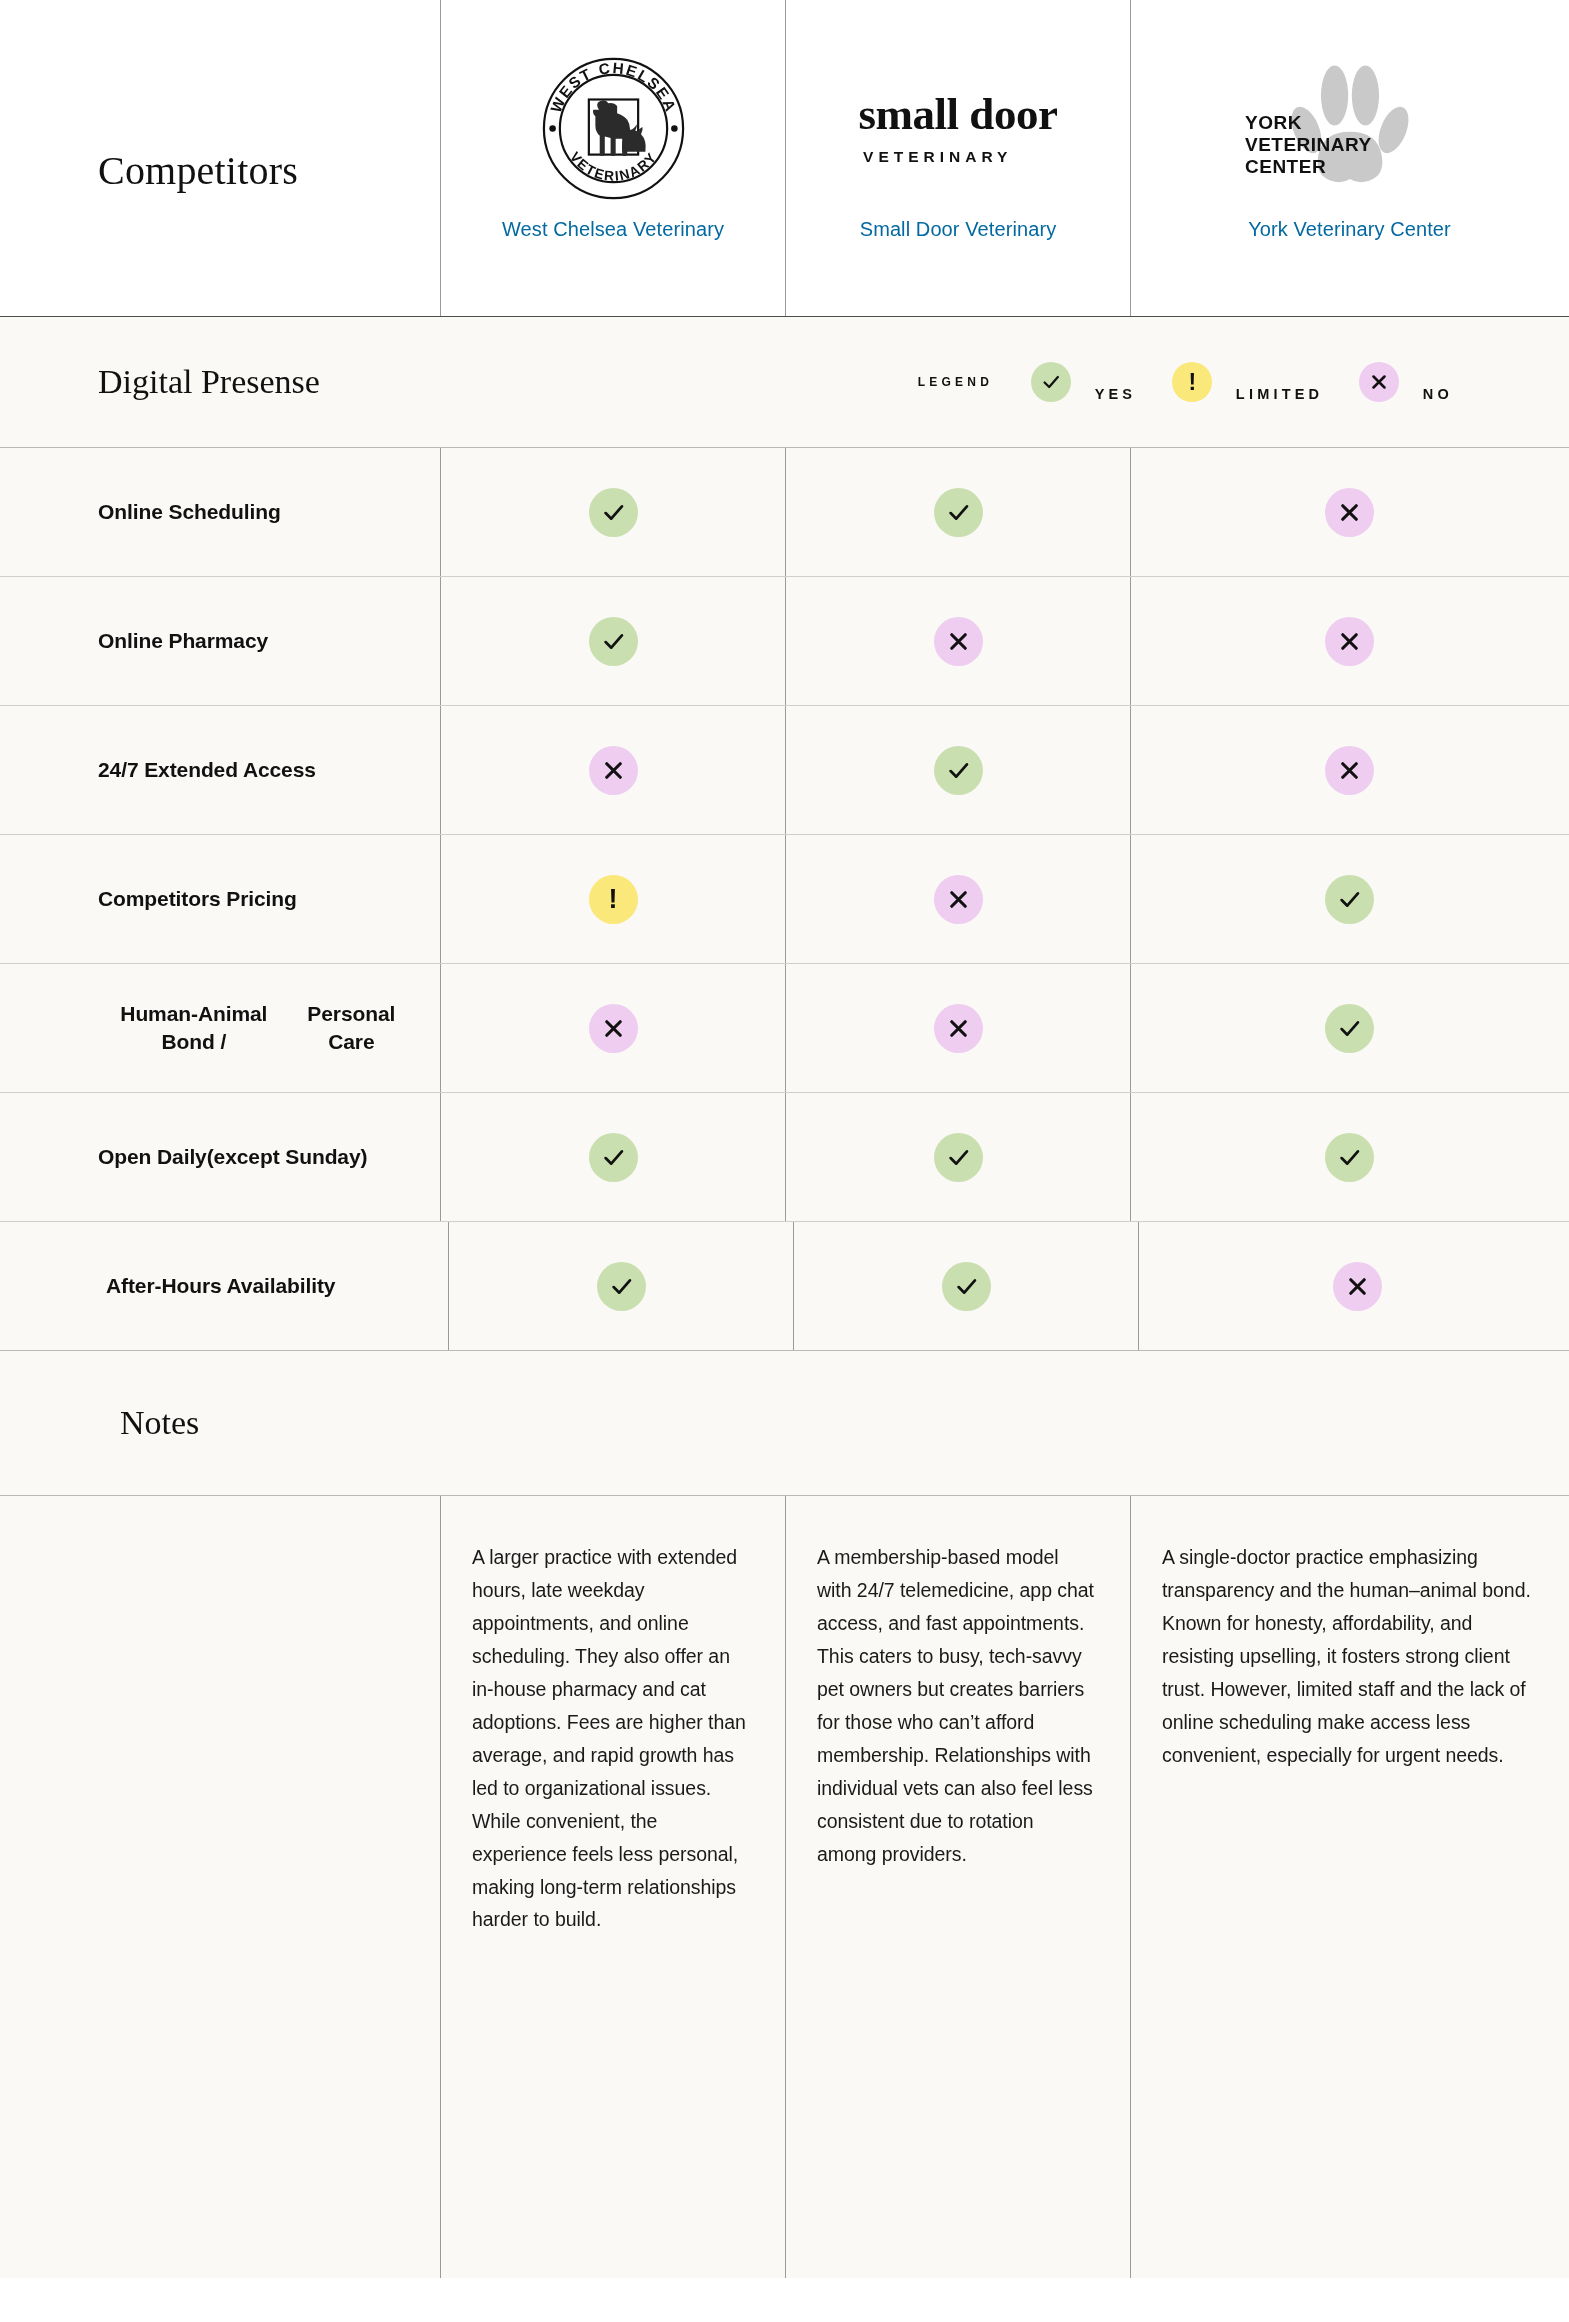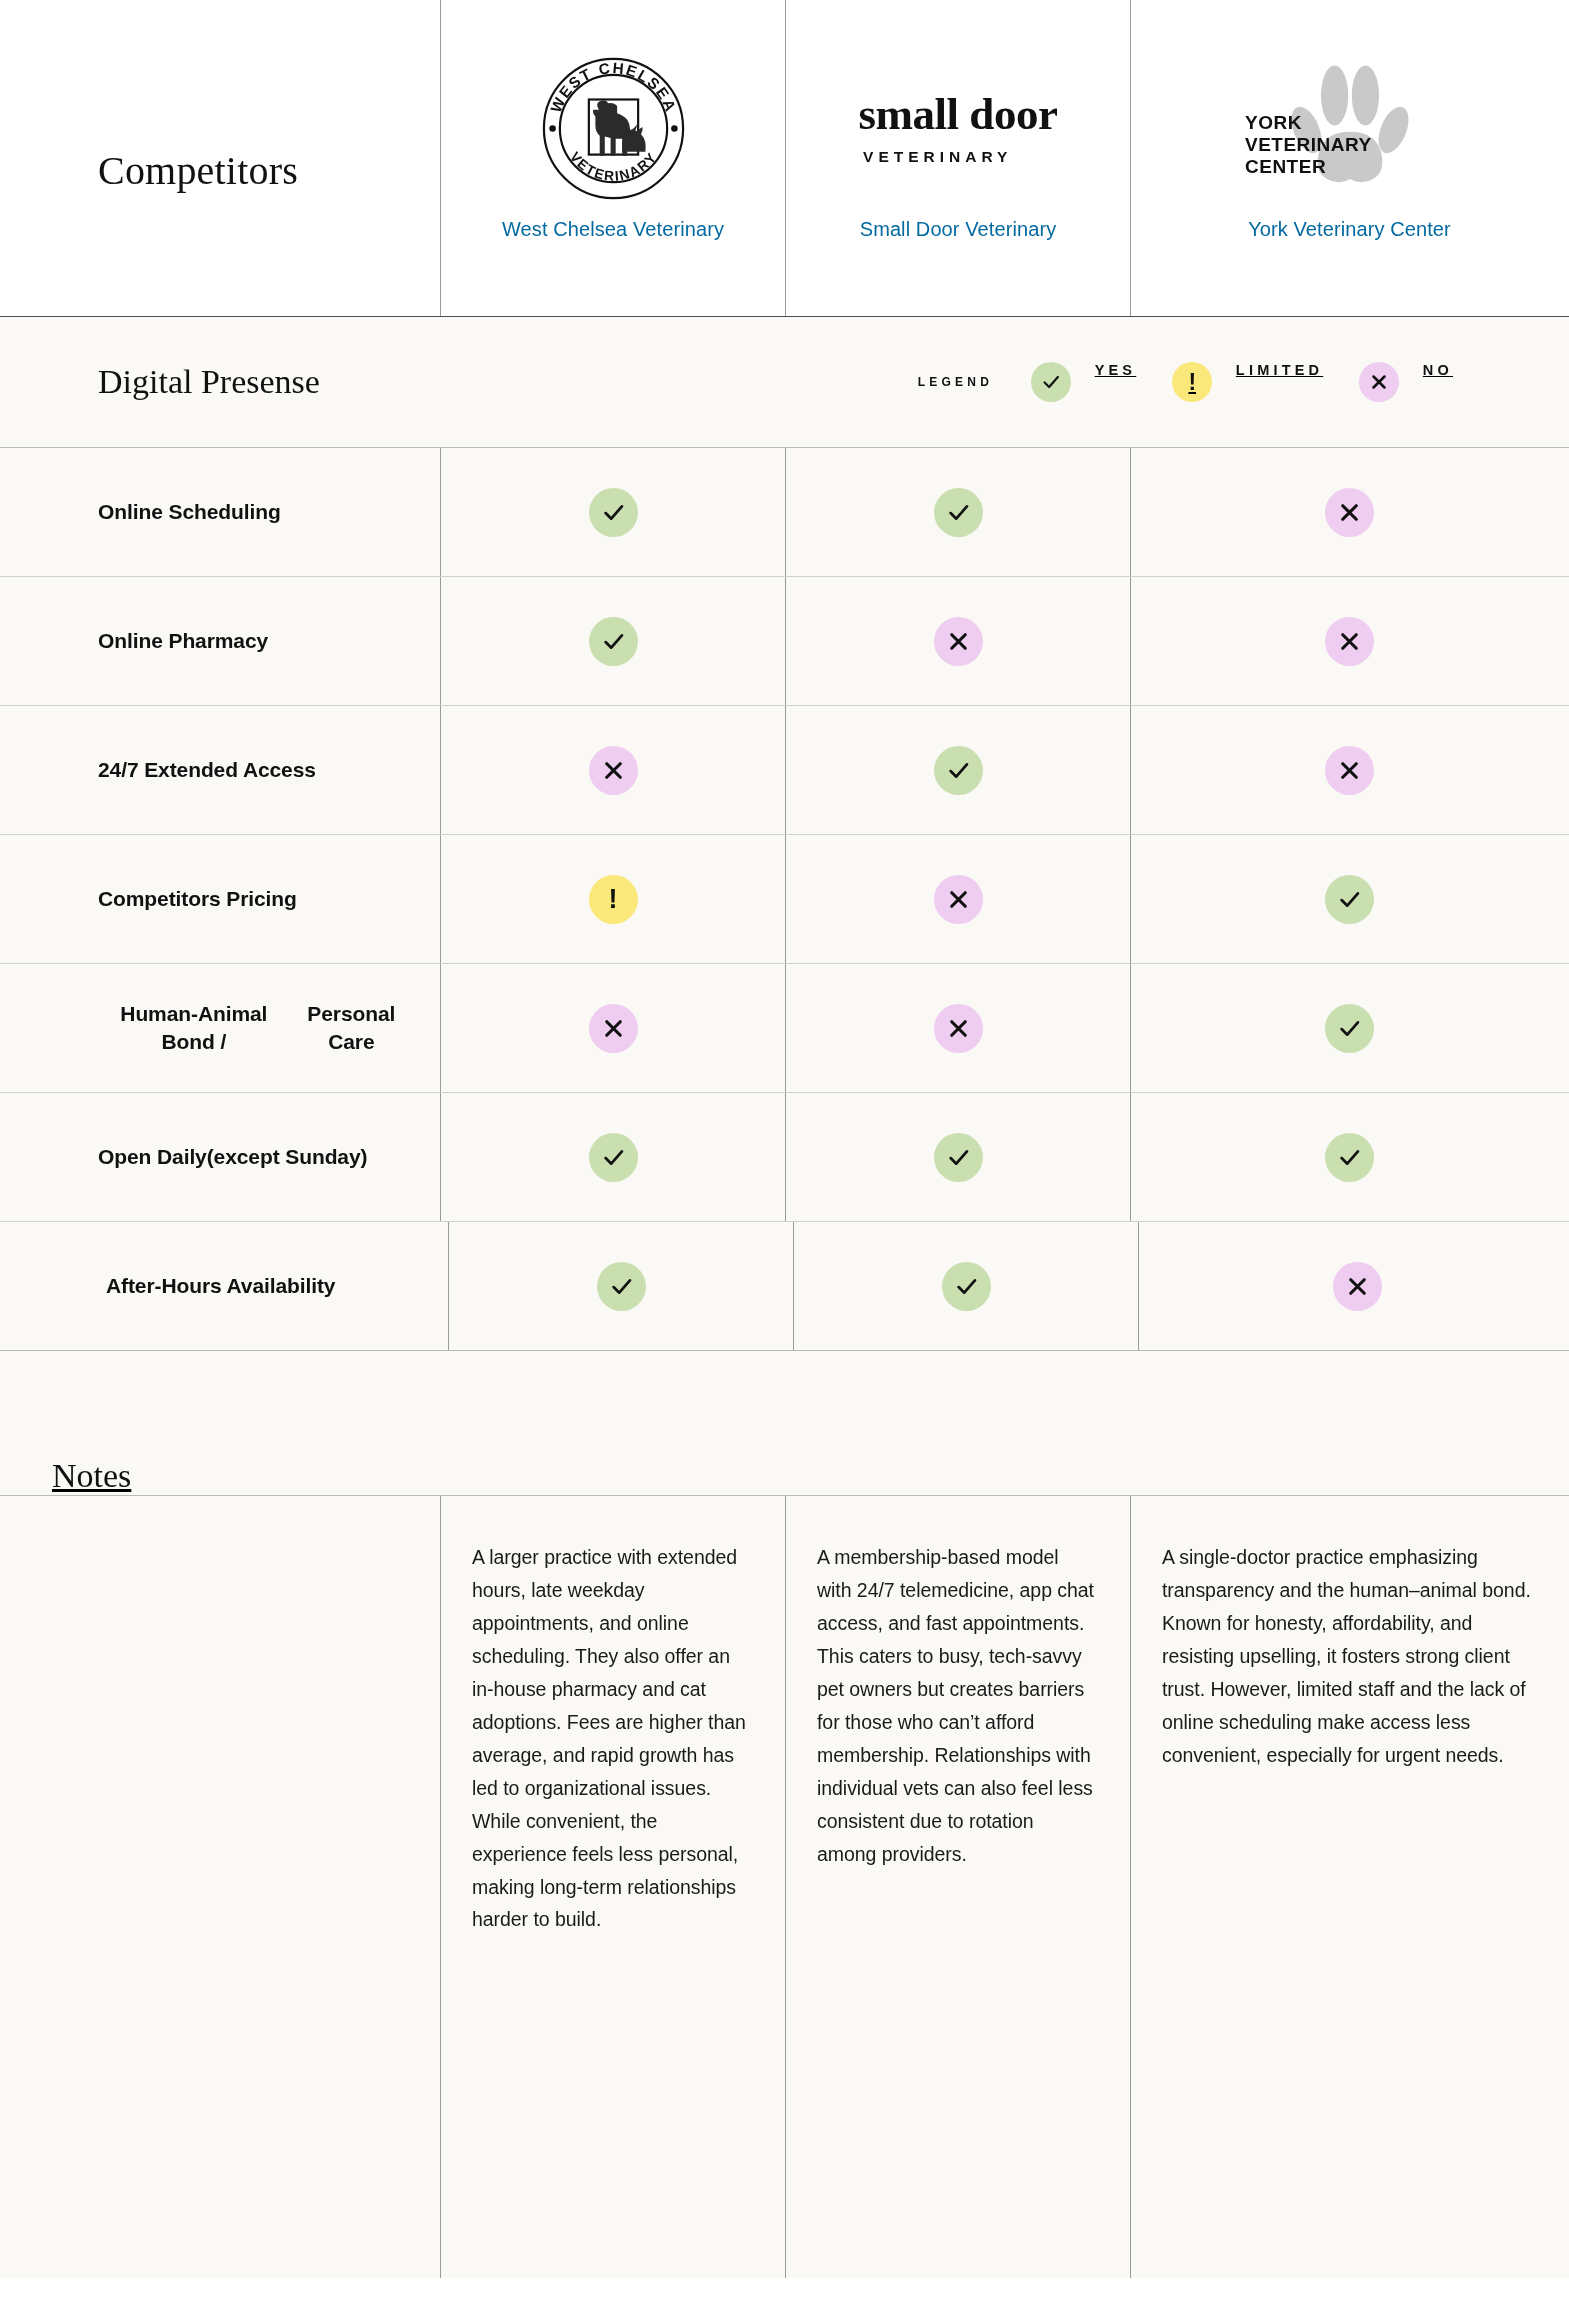--- a/index.html
+++ b/index.html
@@ -122,21 +122,21 @@
     align-items: center;
     gap: 0;
   }
   .legend-label {
     font-size: 12px;
     font-weight: 700;
     letter-spacing: 4.2px;
     color: #111;
     margin-right: 38px;
   }
-  .legend-item { display: flex; align-items: flex-start; margin-right: 36px; text-decoration: underline; }
+  .legend-item { display: flex; align-items: flex-end; margin-right: 36px; }
   .legend-item:last-child { margin-right: 0; }
   .legend-text {
     font-size: 14.5px;
     font-weight: 700;
     letter-spacing: 4.2px;
     color: #111;
     margin-left: 23.6px;
   }
 
   
@@ -180,24 +180,23 @@
     display: flex;
     align-items: center;
     justify-content: center;
     border-left: 1.8px solid #9a9a9a;
   }
 
   
   .notes-bar {
     height: 145px;
     display: flex;
-    align-items: flex-end;
-    padding-left: 52px;
+    align-items: center;
+    padding-left: 120px;
     border-bottom: 0.9px solid #b9b9b9;
-    text-decoration: underline;
   }
   .notes-title {
     font-family: "Liberation Serif", serif;
     font-size: 34px;
     color: #111;
     font-weight: 400;
   }
   .notes-row { min-height: 782px; }
   .notes-blank { border-left: none; }
   .note-cell {

